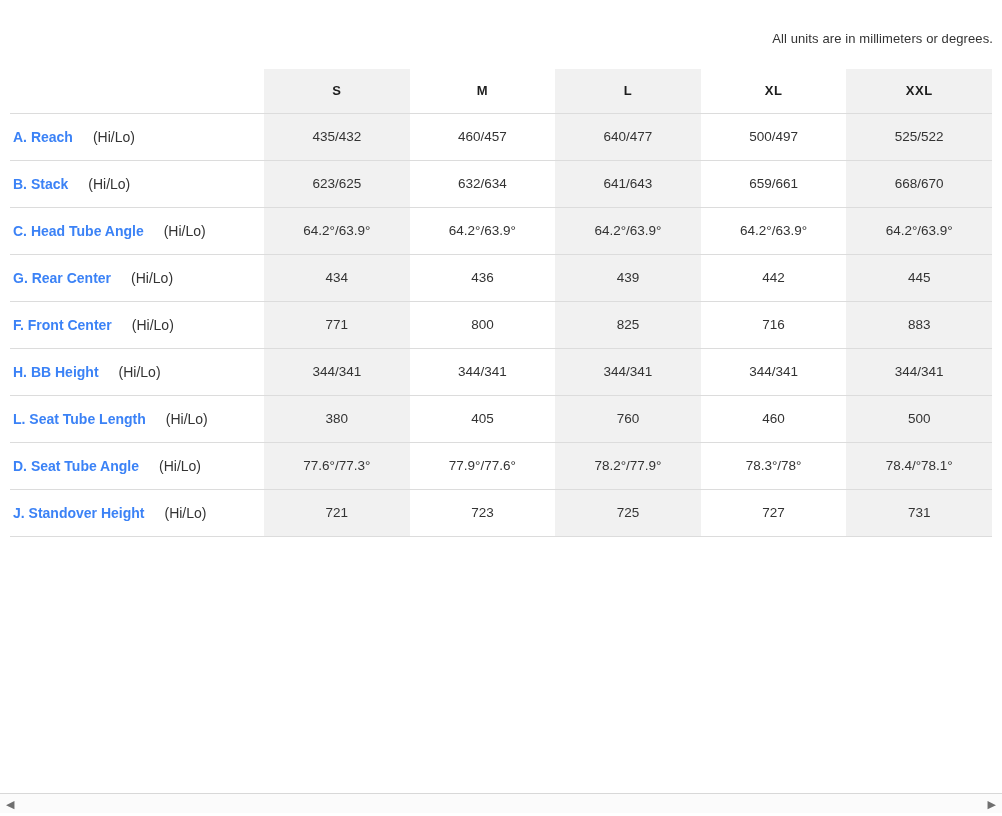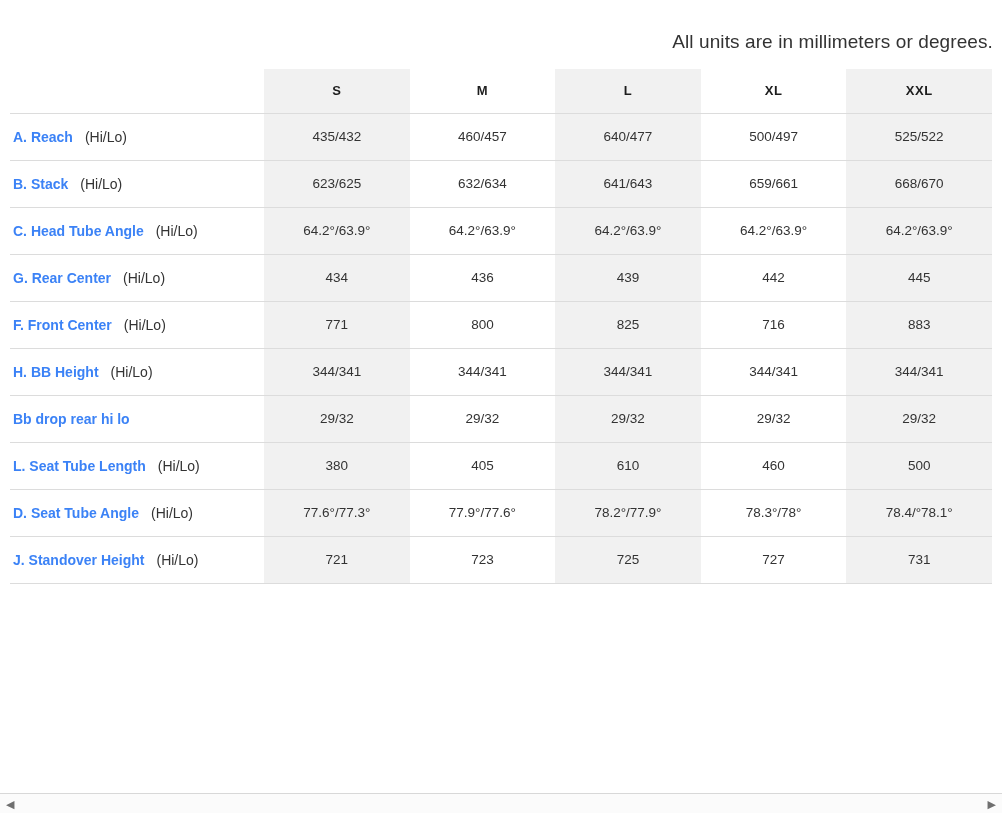--- a/index.html
+++ b/index.html
@@ -7,21 +7,21 @@
   body {
     width: 1002px; height: 816px;
     font-family: "Liberation Sans", sans-serif;
     color: #333333;
     overflow: hidden;
   }
   .page { position: relative; width: 1002px; height: 816px; background: #ffffff; }
 
   .units-note {
     position: absolute; top: 31px; right: 9px;
-    font-size: 19px; color: #333333; letter-spacing: 0.1px;
+    font-size: 13px; color: #333333; letter-spacing: 0.1px;
   }
 
   .table-wrap { position: absolute; top: 69px; left: 10px; width: 982px; }
   table.geometry {
     width: 100%;
     border-collapse: collapse;
     table-layout: fixed;
   }
   table.geometry col.c-label { width: 254px; }
   table.geometry col.c-size  { width: 145.6px; }
@@ -48,21 +48,21 @@
   table.geometry th:nth-child(6), table.geometry td:nth-child(6) {
     background: #f1f1f1;
   }
 
   table.geometry td.label-cell {
     text-align: left;
     padding-left: 3px;
     font-size: 14px;
   }
   .lbl { font-weight: bold; color: #3b82f6; }
-  .sfx { font-weight: normal; color: #333333; margin-left: 12px; }
+  .sfx { font-weight: normal; color: #333333; margin-left: 20px; }
 
   
   .hscrollbar {
     position: absolute; top: 793px; left: 0;
     width: 1002px; height: 20px;
     background: #fbfbfb;
     border-top: 1px solid #d8d8d8;
   }
   .hscroll-btn {
     position: absolute; top: 2px;
@@ -144,32 +144,24 @@
         </tr>
         <tr>
           <td class="label-cell"><span class="lbl">H. BB Height</span><span class="sfx">(Hi/Lo)</span></td>
           <td>344/341</td>
           <td>344/341</td>
           <td>344/341</td>
           <td>344/341</td>
           <td>344/341</td>
         </tr>
         <tr>
-          <td class="label-cell"><span class="lbl">Bb drop rear hi lo</span><span class="sfx"></span></td>
-          <td>29/32</td>
-          <td>29/32</td>
-          <td>29/32</td>
-          <td>29/32</td>
-          <td>29/32</td>
-        </tr>
-        <tr>
           <td class="label-cell"><span class="lbl">L. Seat Tube Length</span><span class="sfx">(Hi/Lo)</span></td>
           <td>380</td>
           <td>405</td>
-          <td>610</td>
+          <td>760</td>
           <td>460</td>
           <td>500</td>
         </tr>
         <tr>
           <td class="label-cell"><span class="lbl">D. Seat Tube Angle</span><span class="sfx">(Hi/Lo)</span></td>
           <td>77.6°/77.3°</td>
           <td>77.9°/77.6°</td>
           <td>78.2°/77.9°</td>
           <td>78.3°/78°</td>
           <td>78.4/°78.1°</td>

